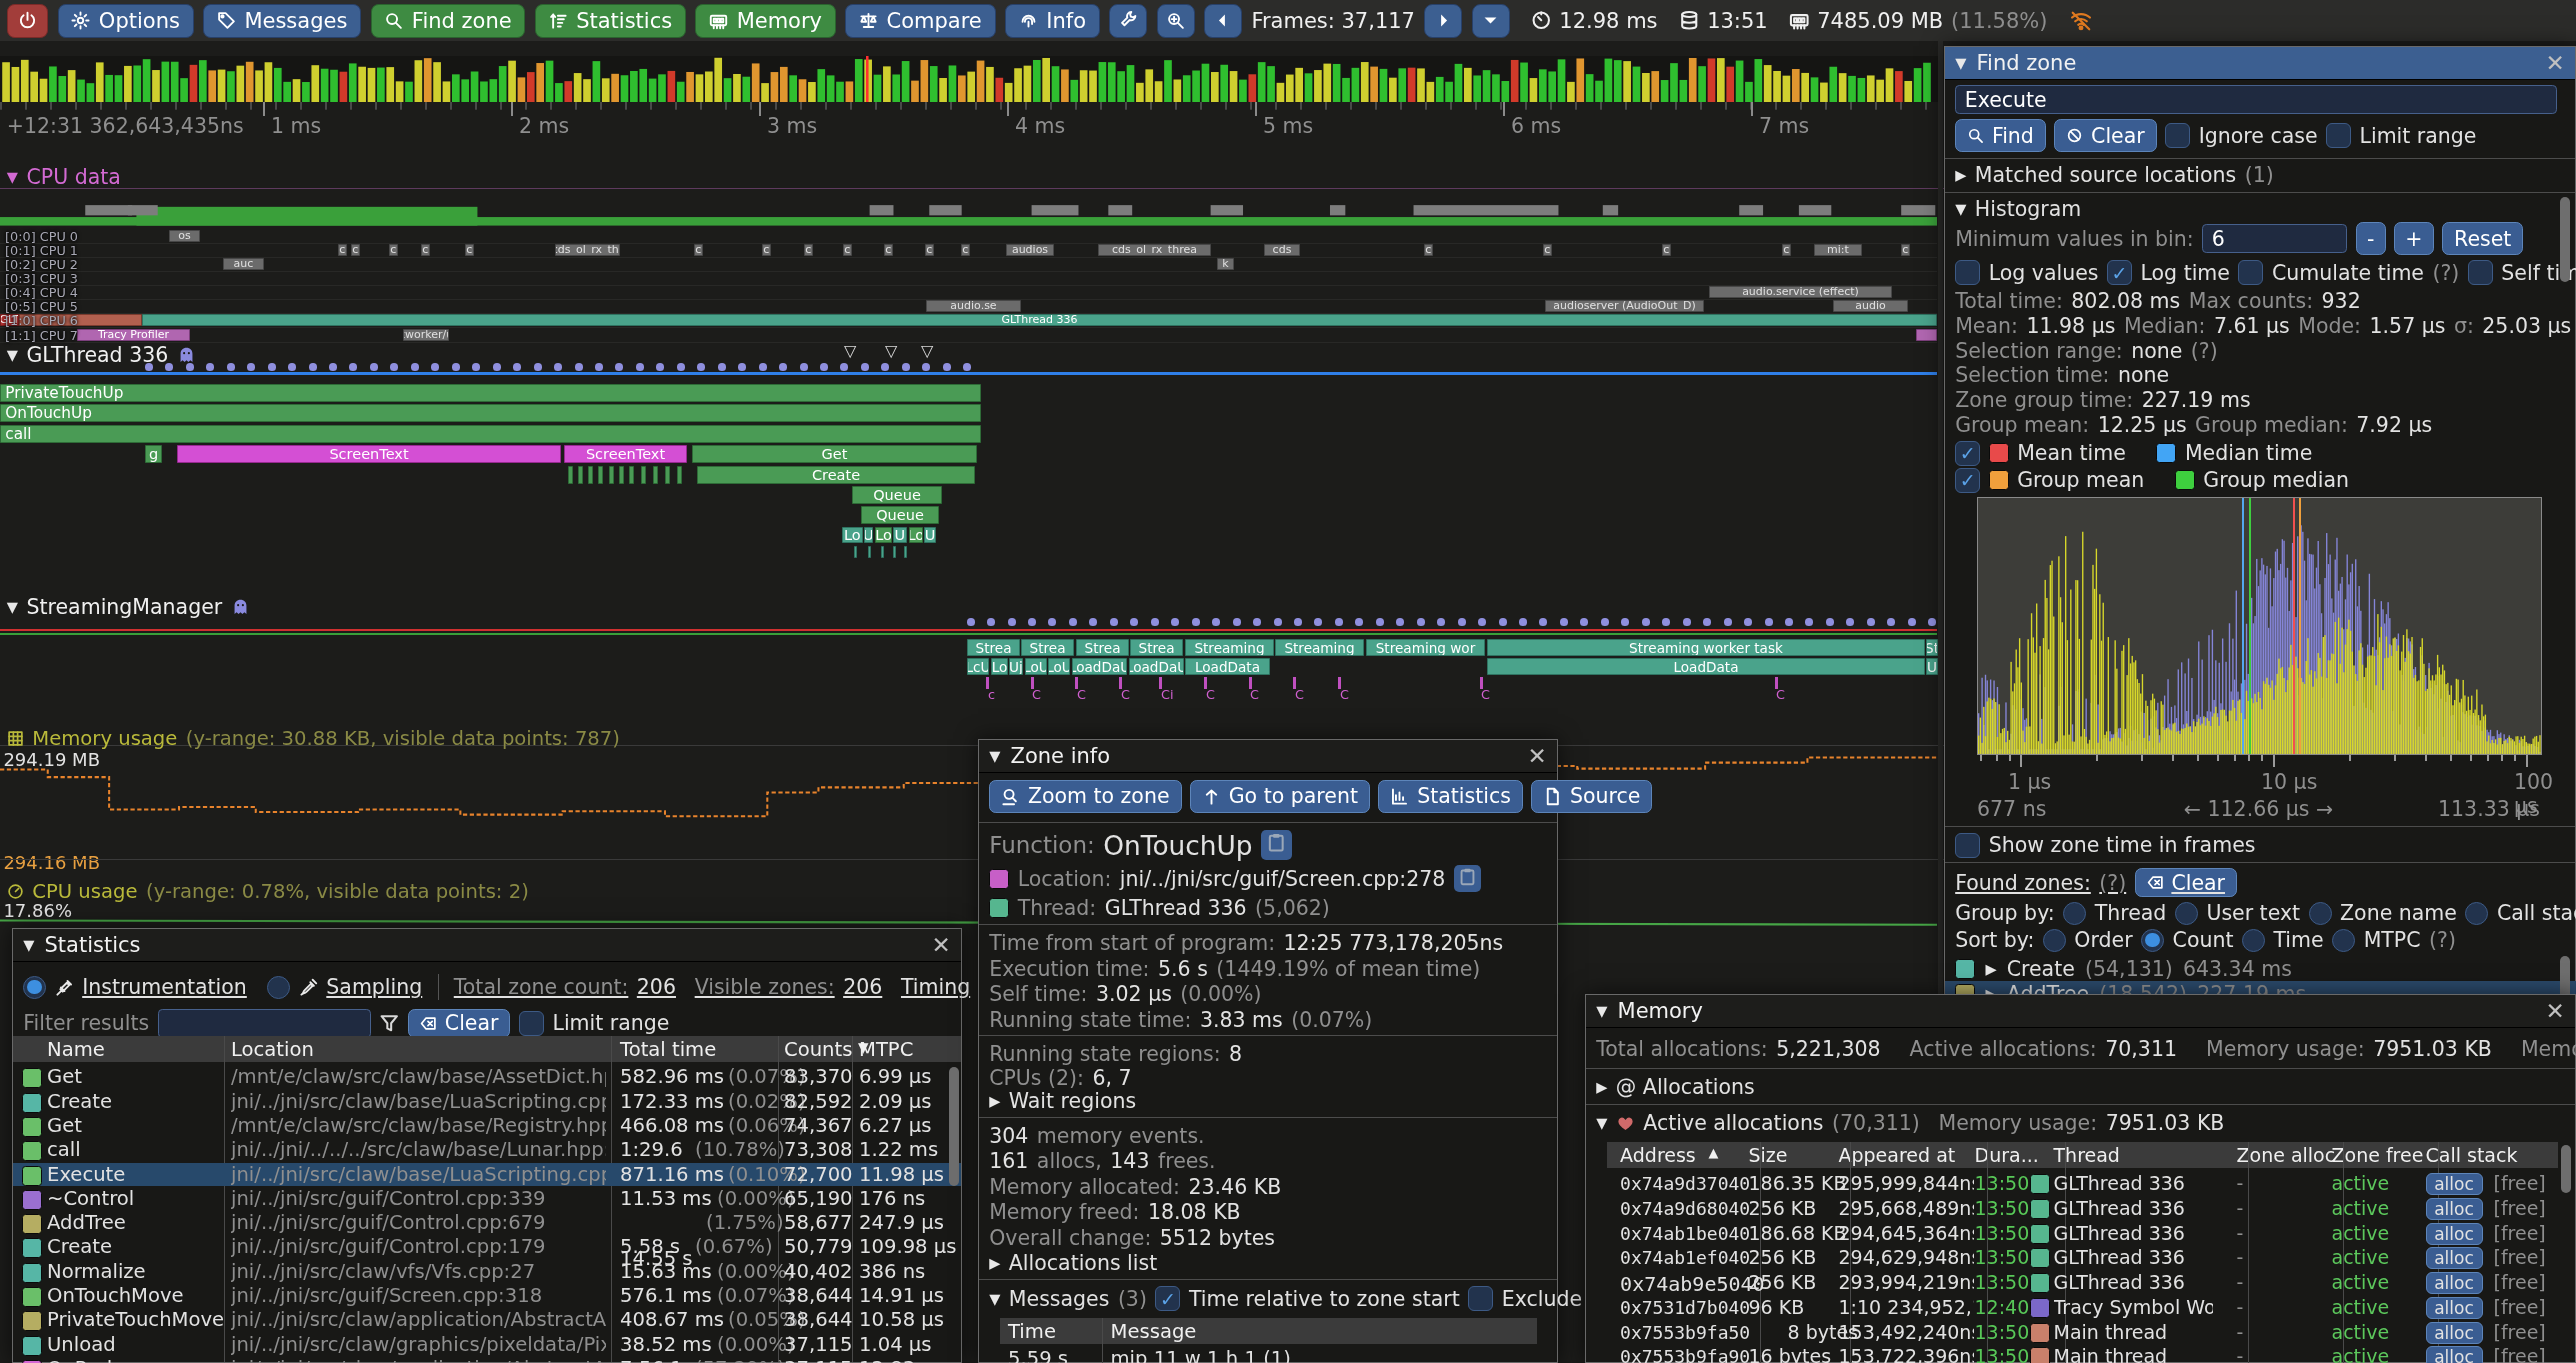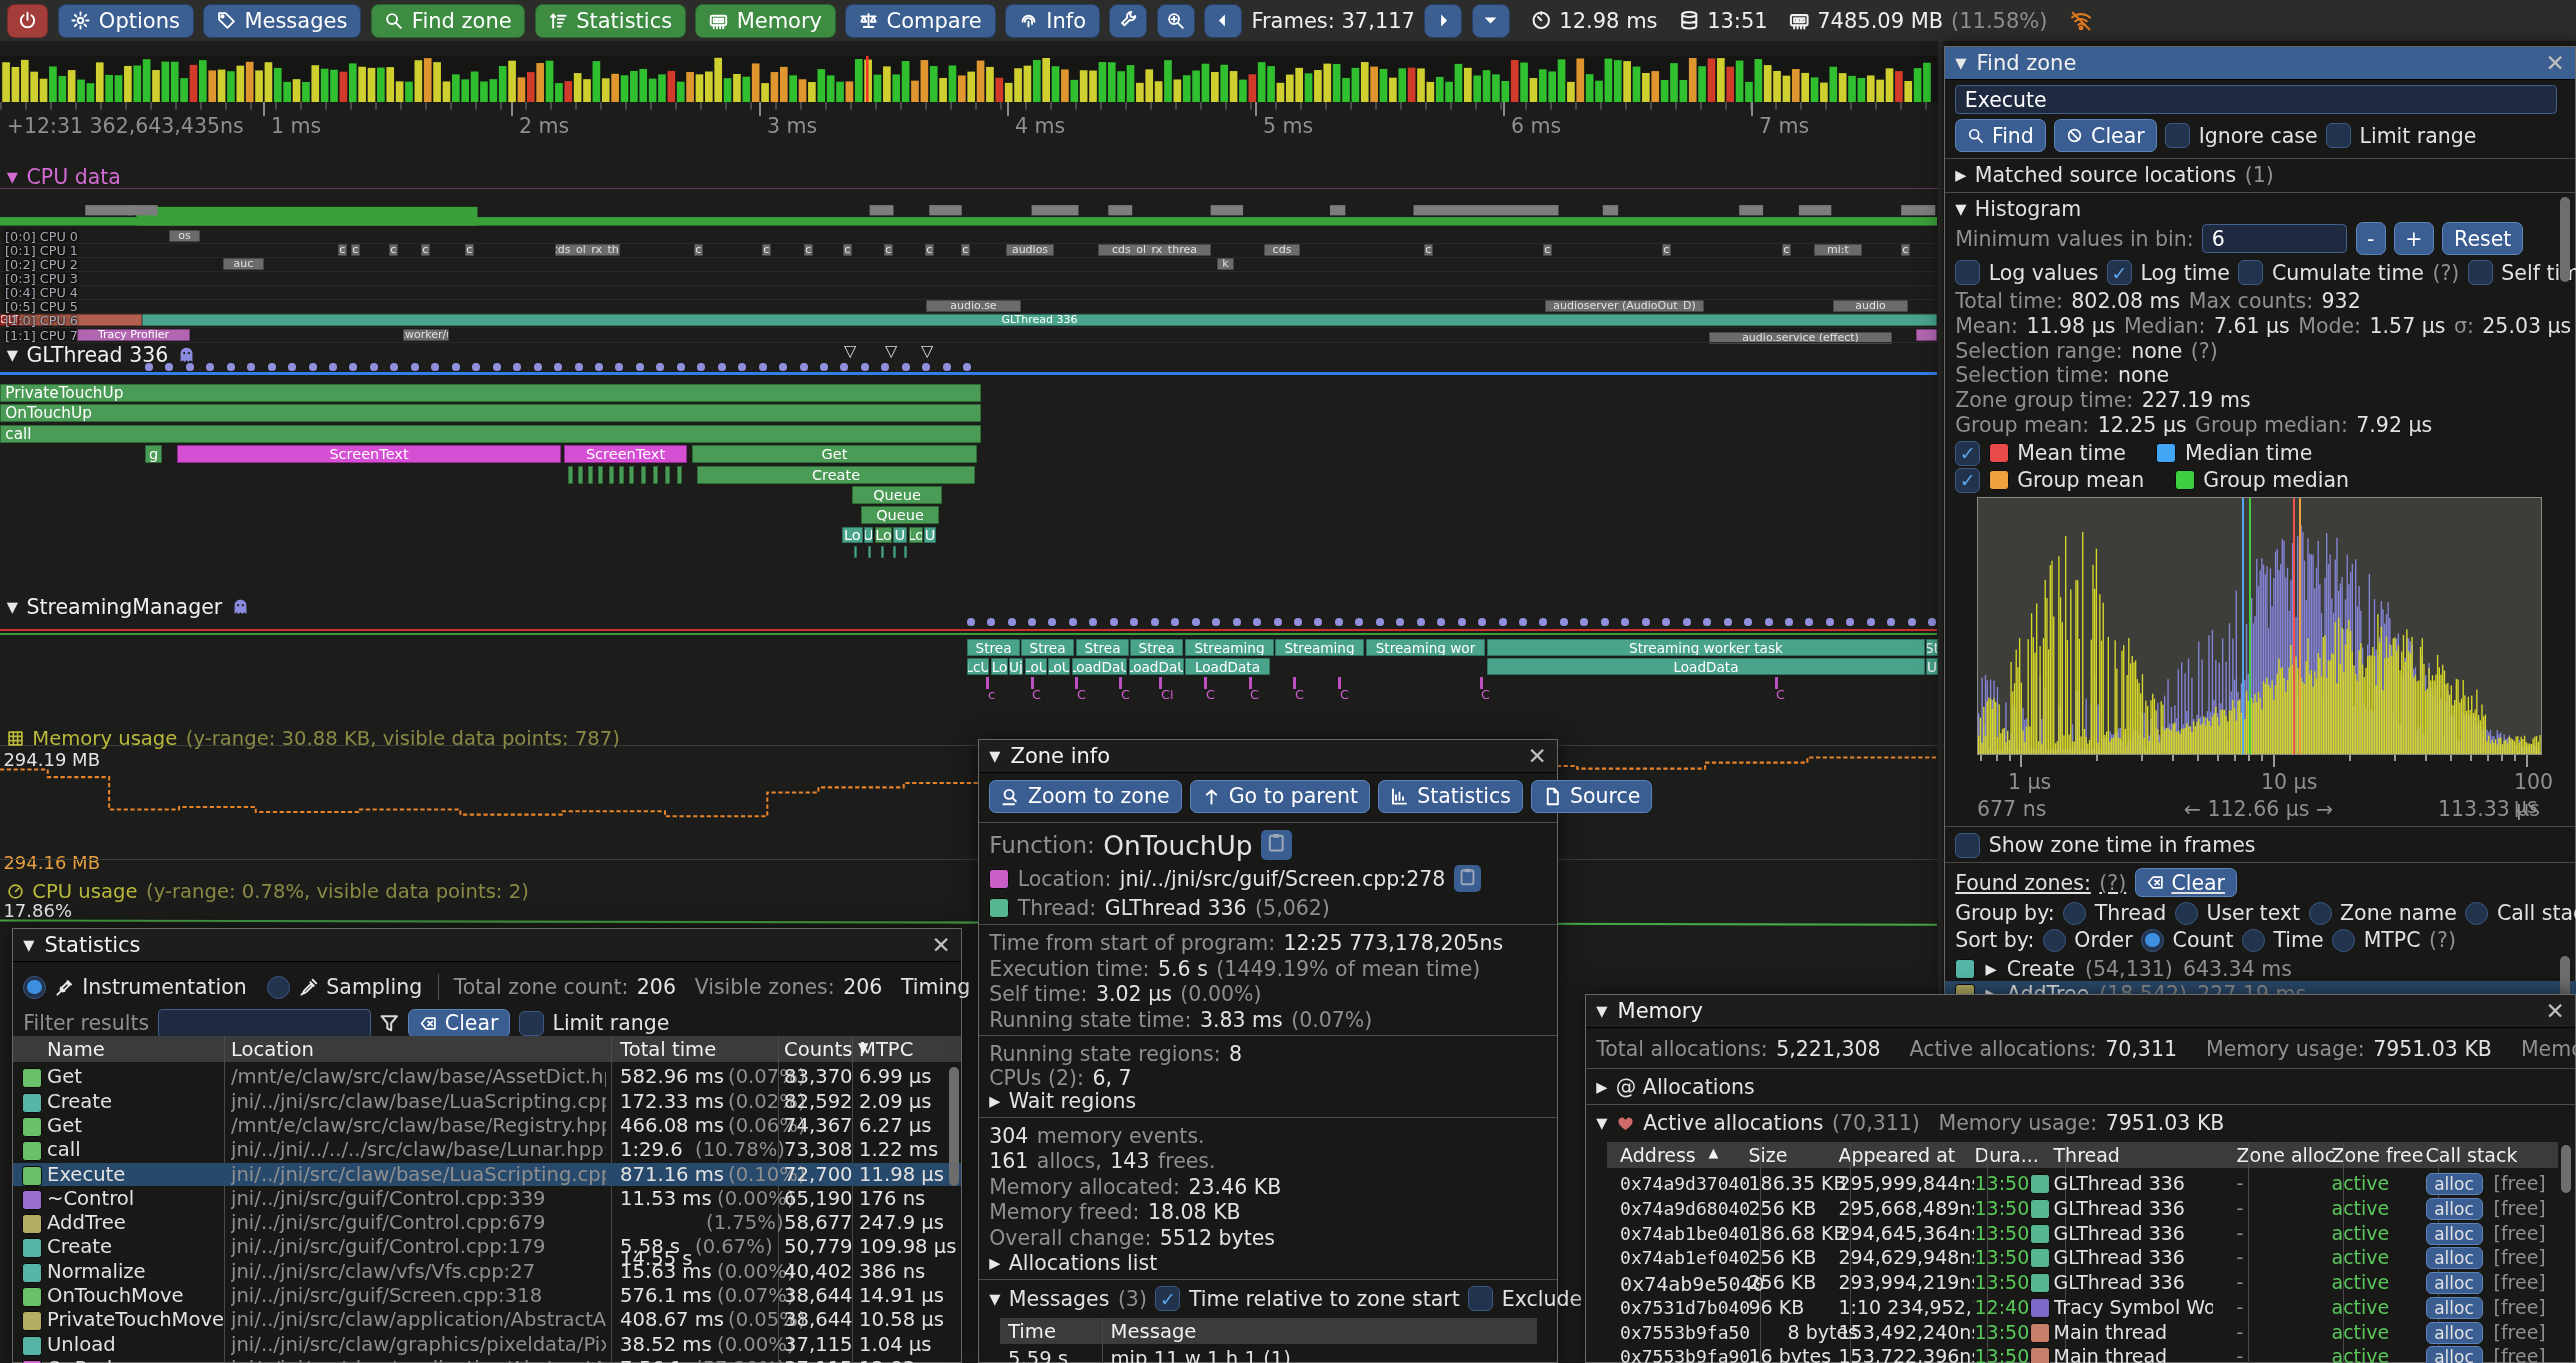--- a/index.html
+++ b/index.html
@@ -489,21 +489,21 @@
       </div>
       <div style="position: absolute; left: 0px; top: 216px; width: 1937px; height: 13.6px; border-bottom: 0.9px solid rgb(40, 40, 38);">
         <div class="zone z-gray" style="position: absolute; left: 223px; top: 0.9px; width: 41px; height: 12px; font-size: 11px;">auc</div>
         <div class="zone z-gray" style="position: absolute; left: 1217px; top: 0.9px; width: 17px; height: 12px; font-size: 11px;">k</div>
         <span class="cpulab" style="top: 0px;">[0:2] CPU 2</span>
       </div>
       <div style="position: absolute; left: 0px; top: 230px; width: 1937px; height: 13.6px; border-bottom: 0.9px solid rgb(40, 40, 38);">
         <span class="cpulab" style="top: 0px;">[0:3] CPU 3</span>
       </div>
       <div style="position: absolute; left: 0px; top: 244px; width: 1937px; height: 13.6px; border-bottom: 0.9px solid rgb(40, 40, 38);">
-        <div class="zone z-gray" style="position: absolute; left: 1709px; top: 0.9px; width: 183px; height: 12px; font-size: 11px; margin-top: 46px;">audio.service (effect)</div>
+        <div class="zone z-gray" style="position: absolute; left: 1709px; top: 0.9px; width: 183px; height: 12px; font-size: 11px;">audio.service (effect)</div>
         <span class="cpulab" style="top: 0px;">[0:4] CPU 4</span>
       </div>
       <div style="position: absolute; left: 0px; top: 258px; width: 1937px; height: 13.6px; border-bottom: 0.9px solid rgb(40, 40, 38);">
         <div class="zone z-gray" style="position: absolute; left: 926px; top: 0.9px; width: 95px; height: 12px; font-size: 11px;">audio.se</div>
         <div class="zone z-gray" style="position: absolute; left: 1545px; top: 0.9px; width: 159px; height: 12px; font-size: 11px;">audioserver (AudioOut_D)</div>
         <div class="zone z-gray" style="position: absolute; left: 1833px; top: 0.9px; width: 75px; height: 12px; font-size: 11px;">audio</div>
         <span class="cpulab" style="top: 0px;">[0:5] CPU 5</span>
       </div>
       <div style="position: absolute; left: 0px; top: 272px; width: 1937px; height: 13.6px; border-bottom: 0.9px solid rgb(40, 40, 38);">
         <div class="zone z-red" style="position: absolute; left: 0px; top: 0.9px; width: 19px; height: 12px; font-size: 11px;">GLT</div>
@@ -739,21 +739,21 @@
           <polyline points="0,4 2272,9" fill="none" stroke="#46a546" stroke-width="2.5"></polyline>
         </svg></div>
       <div style="position: absolute; left: 1938px; top: 0px; width: 5.1px; height: 1322px; background: rgb(42, 42, 40);"></div>
     </div>
   <div class="panel" id="stats-panel" style="left:12px;top:928px;width:950px;height:435px;z-index:11">
       <div class="ptitle">
         <span class="tri">▼</span>
         <span>Statistics</span>
         <span class="pclose">✕</span>
       </div>
-      <div class="ln" style="top: 41px; height: 34px;">
+      <div class="ln" style="top: 41px; height: 34px; text-decoration: underline;">
         <div class="radio radio-sel"></div>
         <span class="ic" style="font-size: 19px; color: rgb(232, 232, 232);">
           <svg viewBox="0 0 16 16">
             <path d="M2 14l3-3M5 8l3 3M4.5 9.5L10 4l2 2-5.5 5.5zM10.5 2.5l3 3"></path>
           </svg>
         </span>
         <span>Instrumentation</span>
         <div class="radio" style="margin-left: 12px;"></div>
         <span class="ic" style="font-size: 19px; color: rgb(232, 232, 232);">
           <svg viewBox="0 0 16 16">

